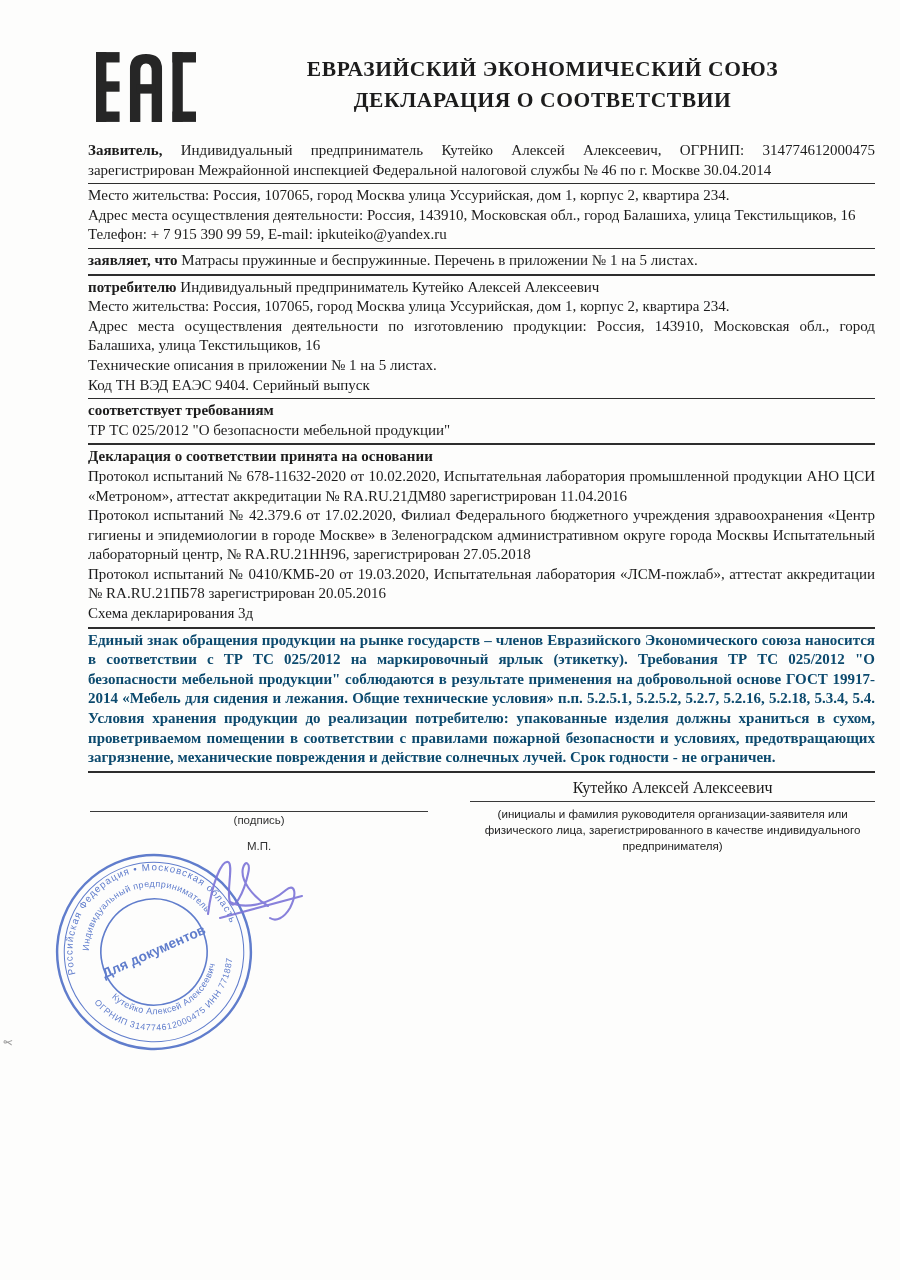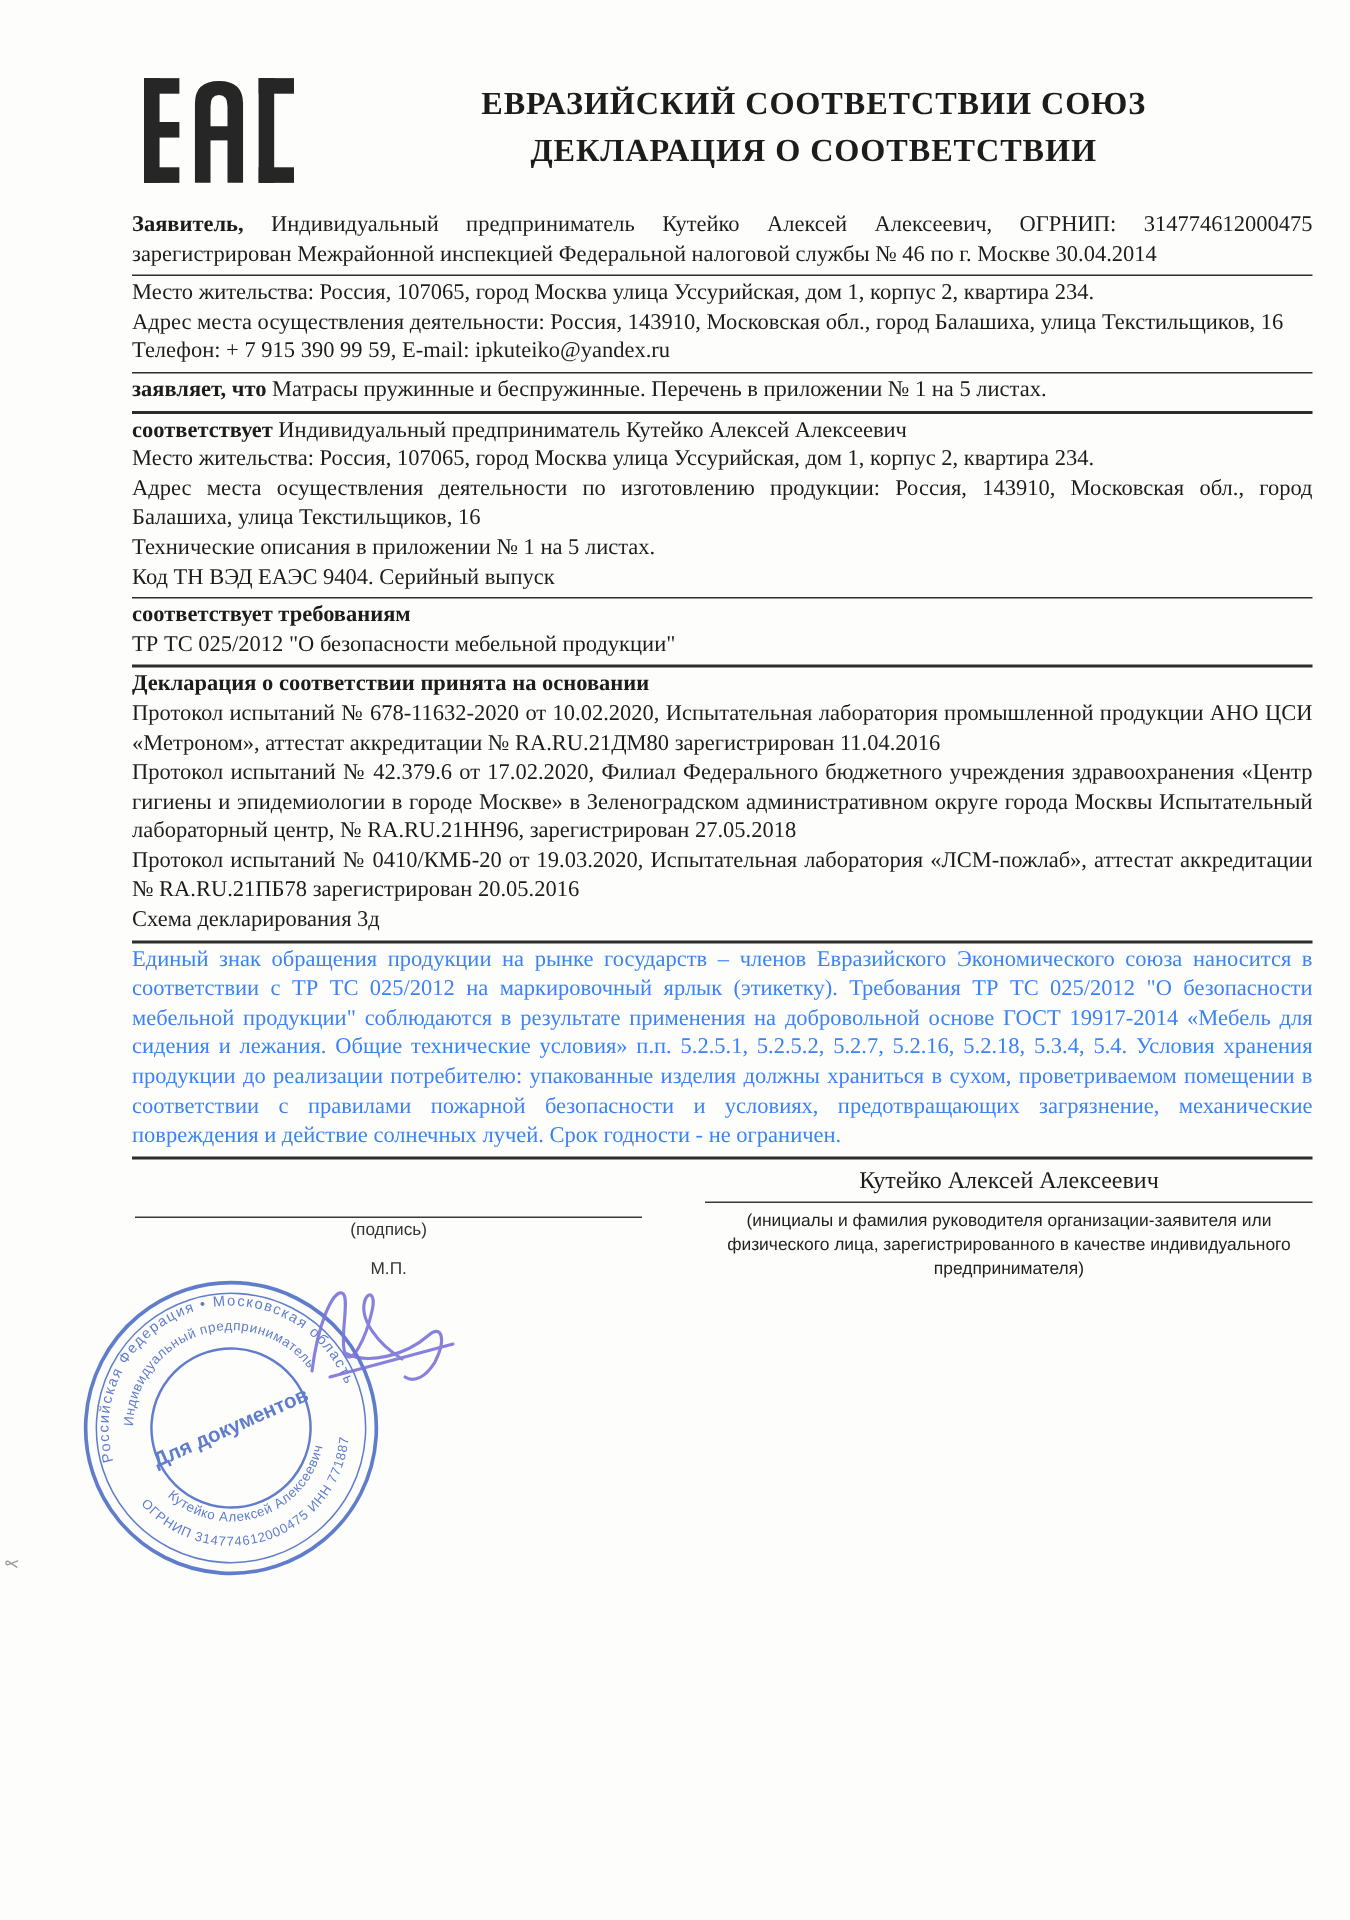--- a/index.html
+++ b/index.html
@@ -13,21 +13,21 @@
   .eac-logo{position:absolute;left:96px;top:4px;}
   .doc-title{position:absolute;left:205px;top:10px;width:675px;text-align:center;
     font-weight:bold;font-size:21.5px;line-height:31px;letter-spacing:.6px;}
   
   .flow{position:absolute;top:139px;left:88px;width:787px;}
   .sec{border-bottom:1.4px solid #2d2d2d;padding:2px 0 3px 0;}
   .sec.thick{border-bottom-width:2.2px;}
   .sec p{margin:0;font-size:15px;line-height:19.6px;text-align:justify;}
   .sec p.nj{text-align:left;}
   b.lead{font-weight:bold;}
-  .small-body{font-size:13.2px;line-height:17.4px;text-align:justify;margin:0;color:#3b82f6;}
+  .small-body{font-size:13.2px;line-height:17.4px;text-align:justify;margin:0;color:#0c4a6e;font-weight:bold;}
   .h-line{font-weight:bold;font-size:15.8px;line-height:19.6px;margin:0;}
   .validity{font-weight:bold;font-size:16.2px;line-height:20px;margin:3px 0 0 0;}
   
   .sig-row{display:flex;margin-top:2px;}
   .sig-left{width:345px;text-align:center;font-family:"Liberation Sans",sans-serif;}
   .sig-left .line{border-bottom:1.6px solid #3a3a3a;height:36px;margin:0 2px;}
   .sig-cap{font-size:11.5px;color:#333;margin-top:2px;}
   .mp{font-size:11.5px;color:#333;margin-top:14px;}
   .sig-right{width:408px;margin-left:40px;text-align:center;}
   .sig-name{font-size:16px;margin-top:4px;}
@@ -60,21 +60,21 @@
 
         <path d="M36,74 V18 Q36,2 53,2 Q70,2 70,18 V74 H59 V20 Q59,12 53,12 Q47,12 47,20 V74 Z"></path>
         <rect x="43" y="34" width="20" height="10"></rect>
 
         <rect x="81" y="0" width="11" height="74"></rect>
         <rect x="81" y="0" width="25" height="11"></rect>
         <rect x="81" y="63" width="25" height="11"></rect>
       </g>
     </svg>
     <div class="doc-title">
-      <div>ЕВРАЗИЙСКИЙ СООТВЕТСТВИИ СОЮЗ</div>
+      <div>ЕВРАЗИЙСКИЙ ЭКОНОМИЧЕСКИЙ СОЮЗ</div>
       <div>ДЕКЛАРАЦИЯ О СООТВЕТСТВИИ</div>
     </div>
   </div>
 
   <div class="flow">
 
     <div class="sec">
       <p><b class="lead">Заявитель,</b>
          <span>Индивидуальный предприниматель Кутейко Алексей Алексеевич,  ОГРНИП: 314774612000475 зарегистрирован Межрайонной инспекцией Федеральной налоговой службы № 46 по г. Москве 30.04.2014</span></p>
     </div>
@@ -84,21 +84,21 @@
       <p>Адрес места осуществления деятельности: Россия, 143910, Московская обл., город  Балашиха, улица Текстильщиков, 16</p>
       <p class="nj">Телефон: + 7 915 390 99 59, E-mail: ipkuteiko@yandex.ru</p>
     </div>
 
     <div class="sec thick">
       <p class="nj"><b class="lead">заявляет, что</b>
          <span>Матрасы пружинные и беспружинные. Перечень в приложении № 1 на 5 листах.</span></p>
     </div>
 
     <div class="sec">
-      <p class="nj"><b class="lead">соответствует</b>
+      <p class="nj"><b class="lead">потребителю</b>
          <span>Индивидуальный предприниматель Кутейко Алексей Алексеевич</span></p>
       <p>Место жительства: Россия, 107065, город Москва улица Уссурийская, дом 1, корпус 2, квартира 234.</p>
       <p>Адрес места осуществления деятельности по изготовлению продукции: Россия, 143910, Московская обл., город  Балашиха, улица Текстильщиков, 16</p>
       <p class="nj">Технические описания в приложении № 1 на 5 листах.</p>
       <p class="nj">Код ТН ВЭД ЕАЭС 9404.  Серийный выпуск</p>
     </div>
 
     <div class="sec thick">
       <p class="h-line">соответствует требованиям</p>
       <p class="nj">ТР ТС 025/2012 "О безопасности мебельной продукции"</p>

